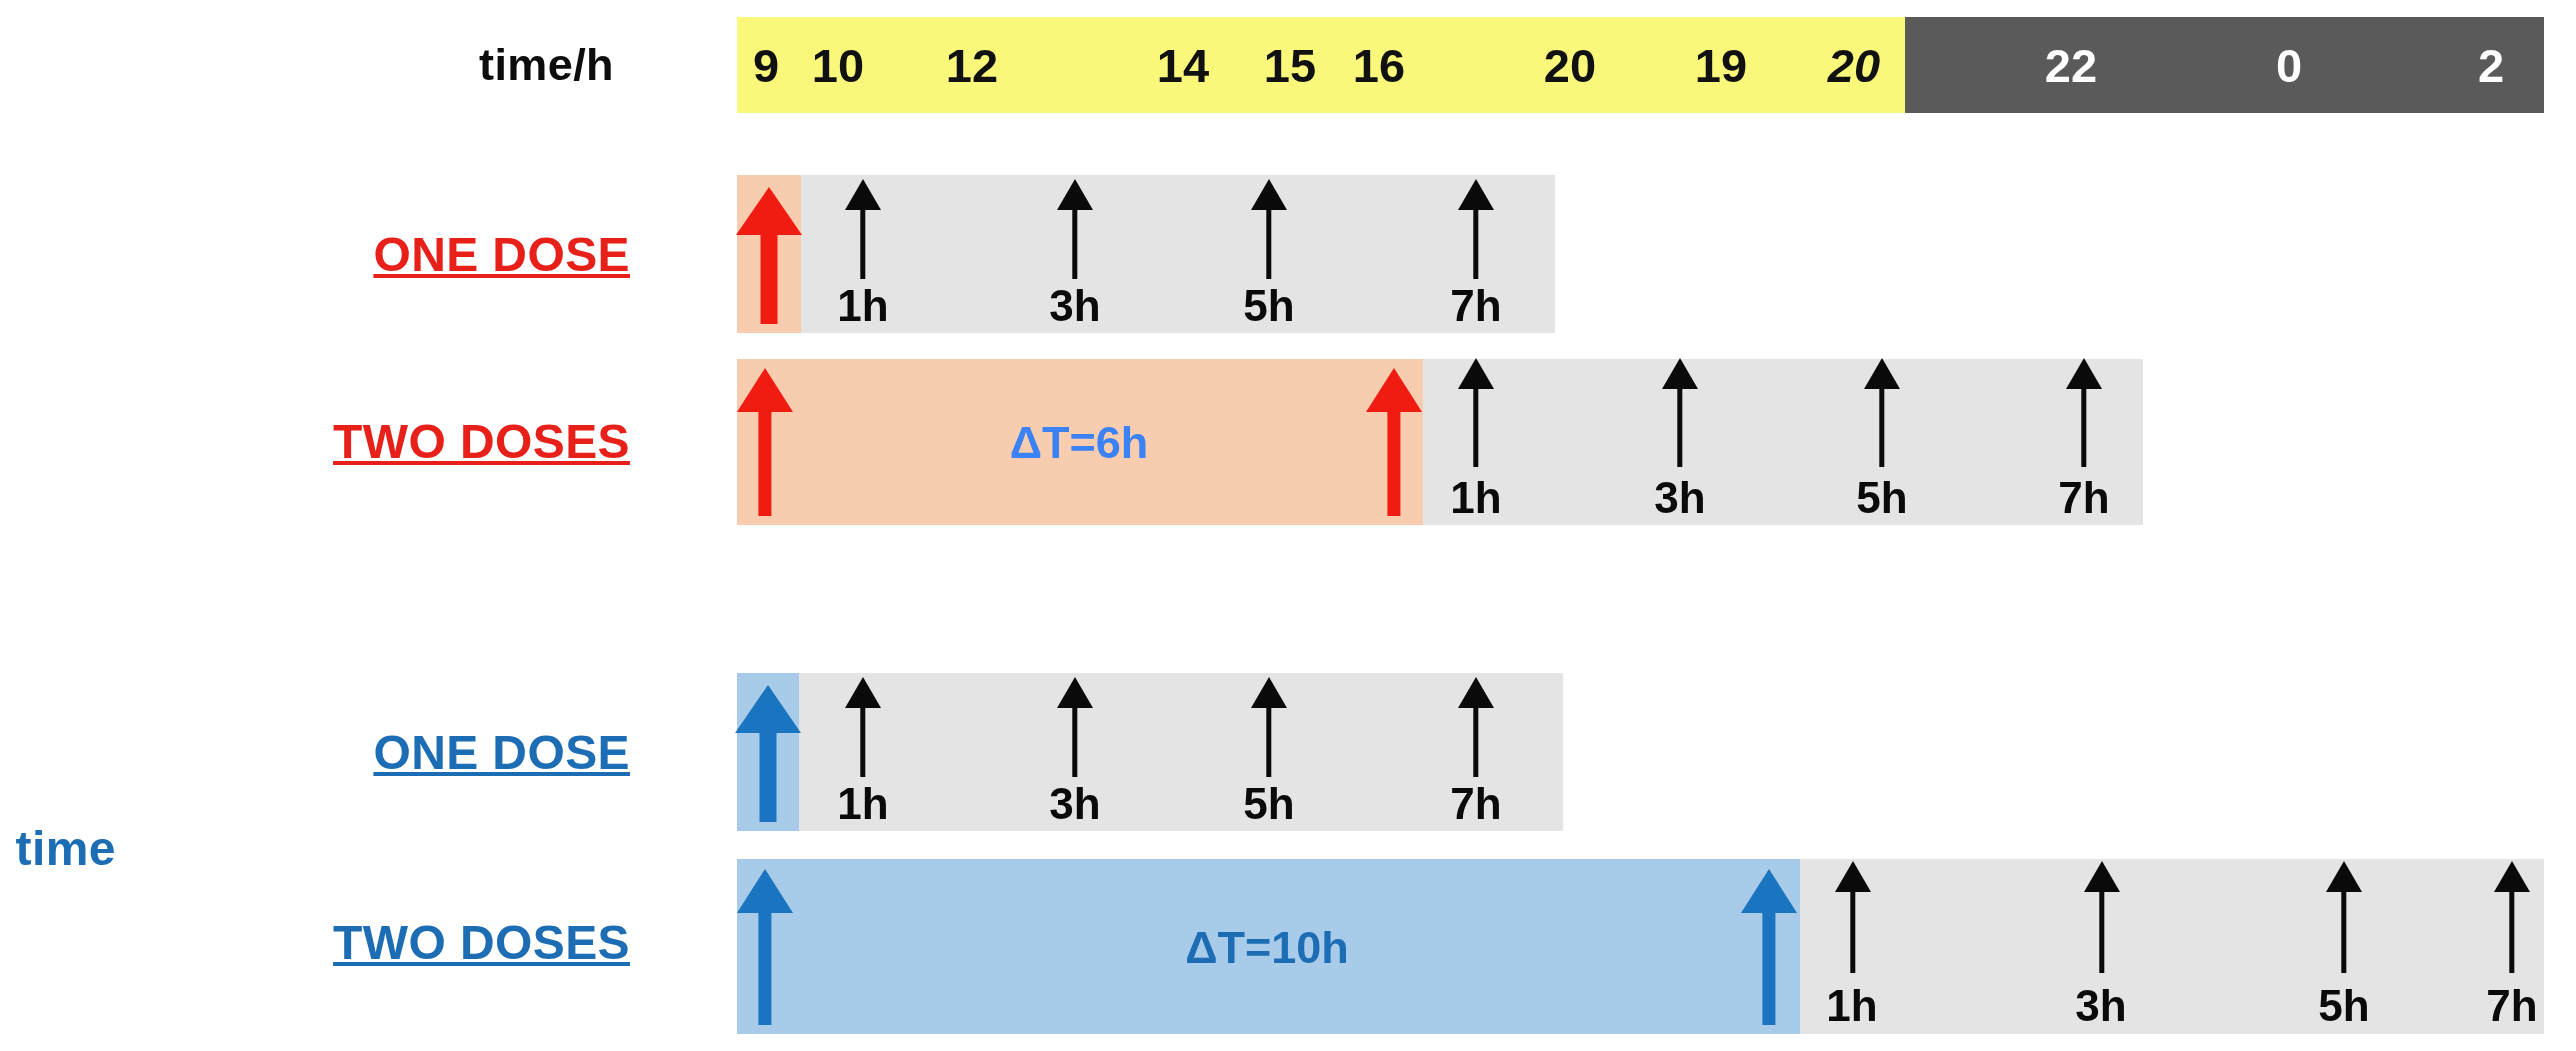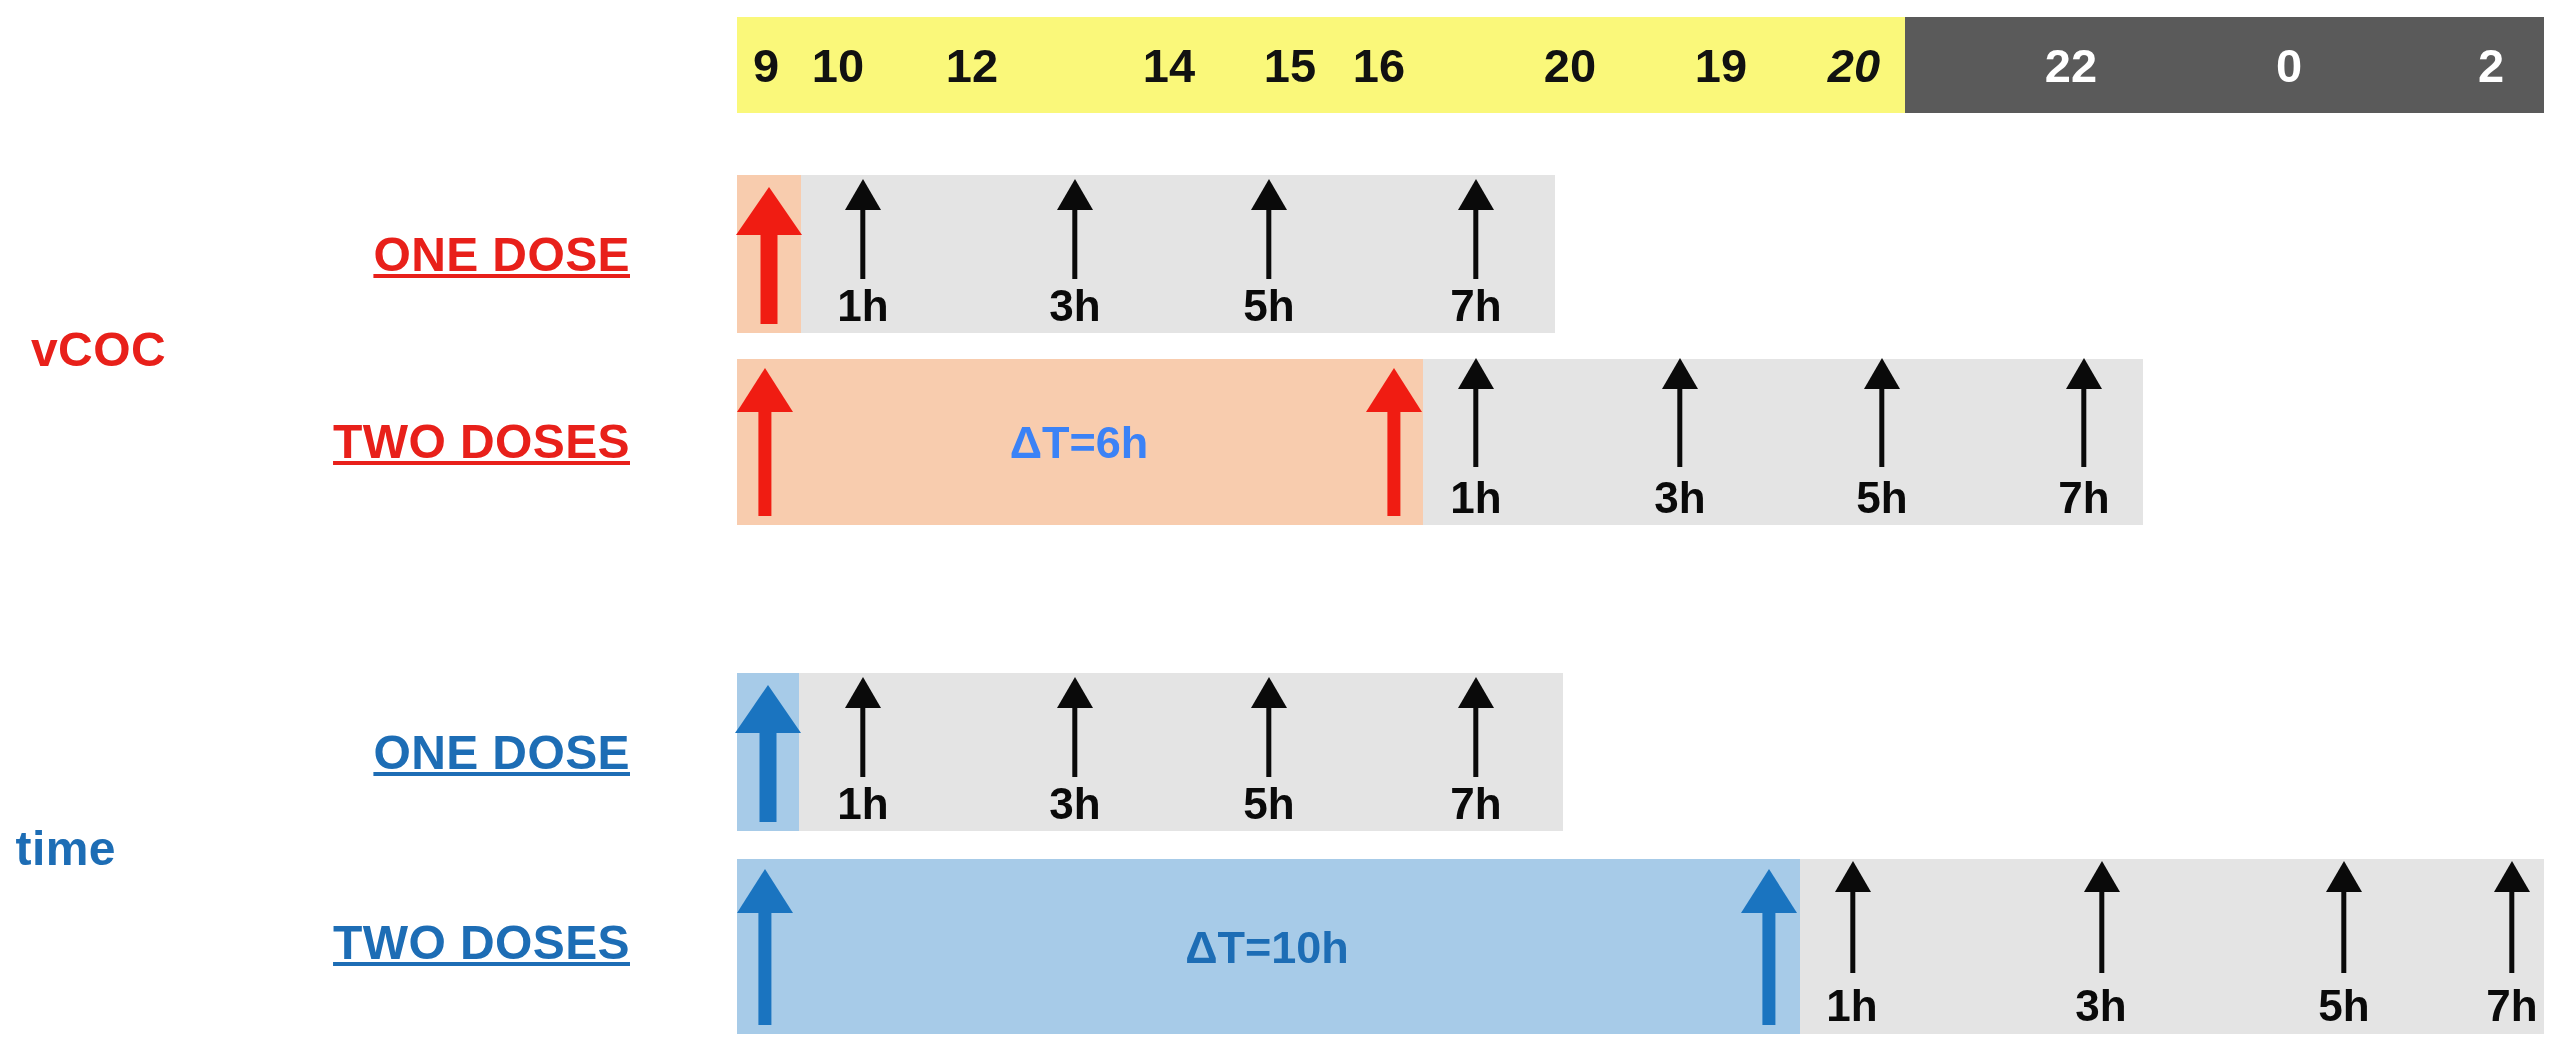--- a/index.html
+++ b/index.html
@@ -65,40 +65,40 @@
 
   .tlabel{position:absolute;transform:translateX(-50%);
           font-size:44px;font-weight:bold;color:#0a0a0a;line-height:1;
           white-space:nowrap;}
 </style>
 </head>
 <body>
 
 <div class="canvas">
 
+  <div class="timelabel">time/h</div>
 
   <div class="timebar">
     <div class="seg seg-day"></div>
     <div class="seg seg-night"></div>
 
     <div class="tick dark" style="left:0px;width:58px;">9</div>
     <div class="tick dark" style="left:58px;width:86px;">10</div>
     <div class="tick dark" style="left:192px;width:86px;">12</div>
-    <div class="tick dark" style="left:389px;width:86px;text-align:center;">14</div>
+    <div class="tick dark" style="left:403px;width:86px;text-align:center;">14</div>
     <div class="tick dark" style="left:510px;width:86px;">15</div>
     <div class="tick dark" style="left:599px;width:86px;">16</div>
     <div class="tick dark" style="left:790px;width:86px;">20</div>
     <div class="tick dark" style="left:941px;width:86px;">19</div>
     <div class="tick dark" style="left:1074px;width:86px;font-style:italic;">20</div>
     <div class="tick light" style="left:1291px;width:86px;">22</div>
     <div class="tick light" style="left:1509px;width:86px;">0</div>
     <div class="tick light" style="left:1711px;width:86px;">2</div>
   </div>
 
-  <div class="grouplabel" style="left:31px;top:319px;height:62px;color:#E8201A;">vCOC</div>
 
   <div class="rowlabel" style="left:226px;top:224px;height:62px;color:#E8201A;">ONE DOSE</div>
 
   <div class="rowlabel" style="left:226px;top:411px;height:62px;color:#E8201A;">TWO DOSES</div>
 
   <div class="row" style="left:737px;top:175px;width:818px;height:158px;">
     <div class="block gray" style="left:64px;width:754px;"></div>
     <div class="block orange" style="left:0px;width:64px;"></div>
 
     <div class="arrow red" style="left:15.6px;width:33px;height:137px;bottom:9.3px;">

